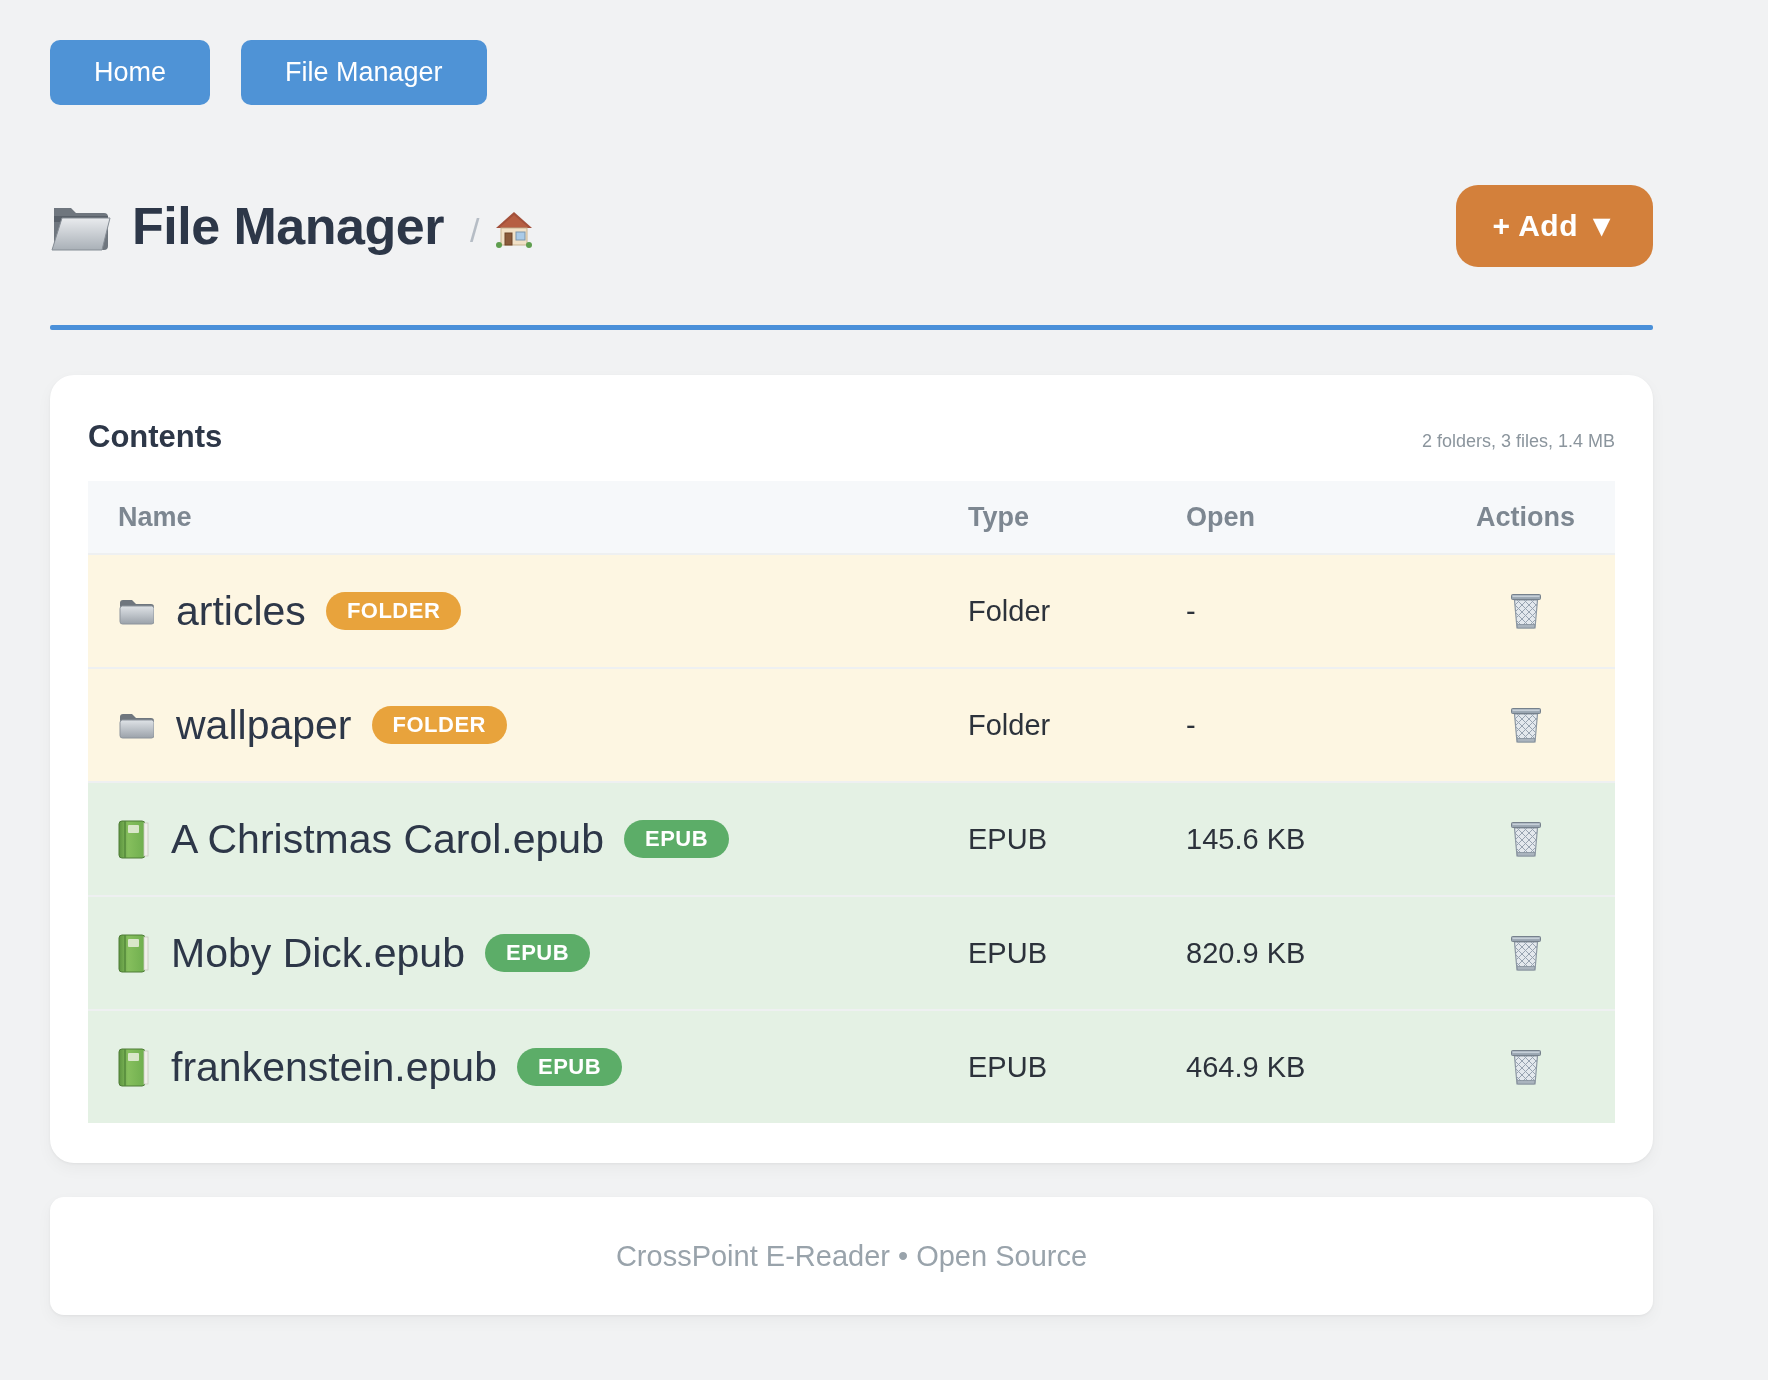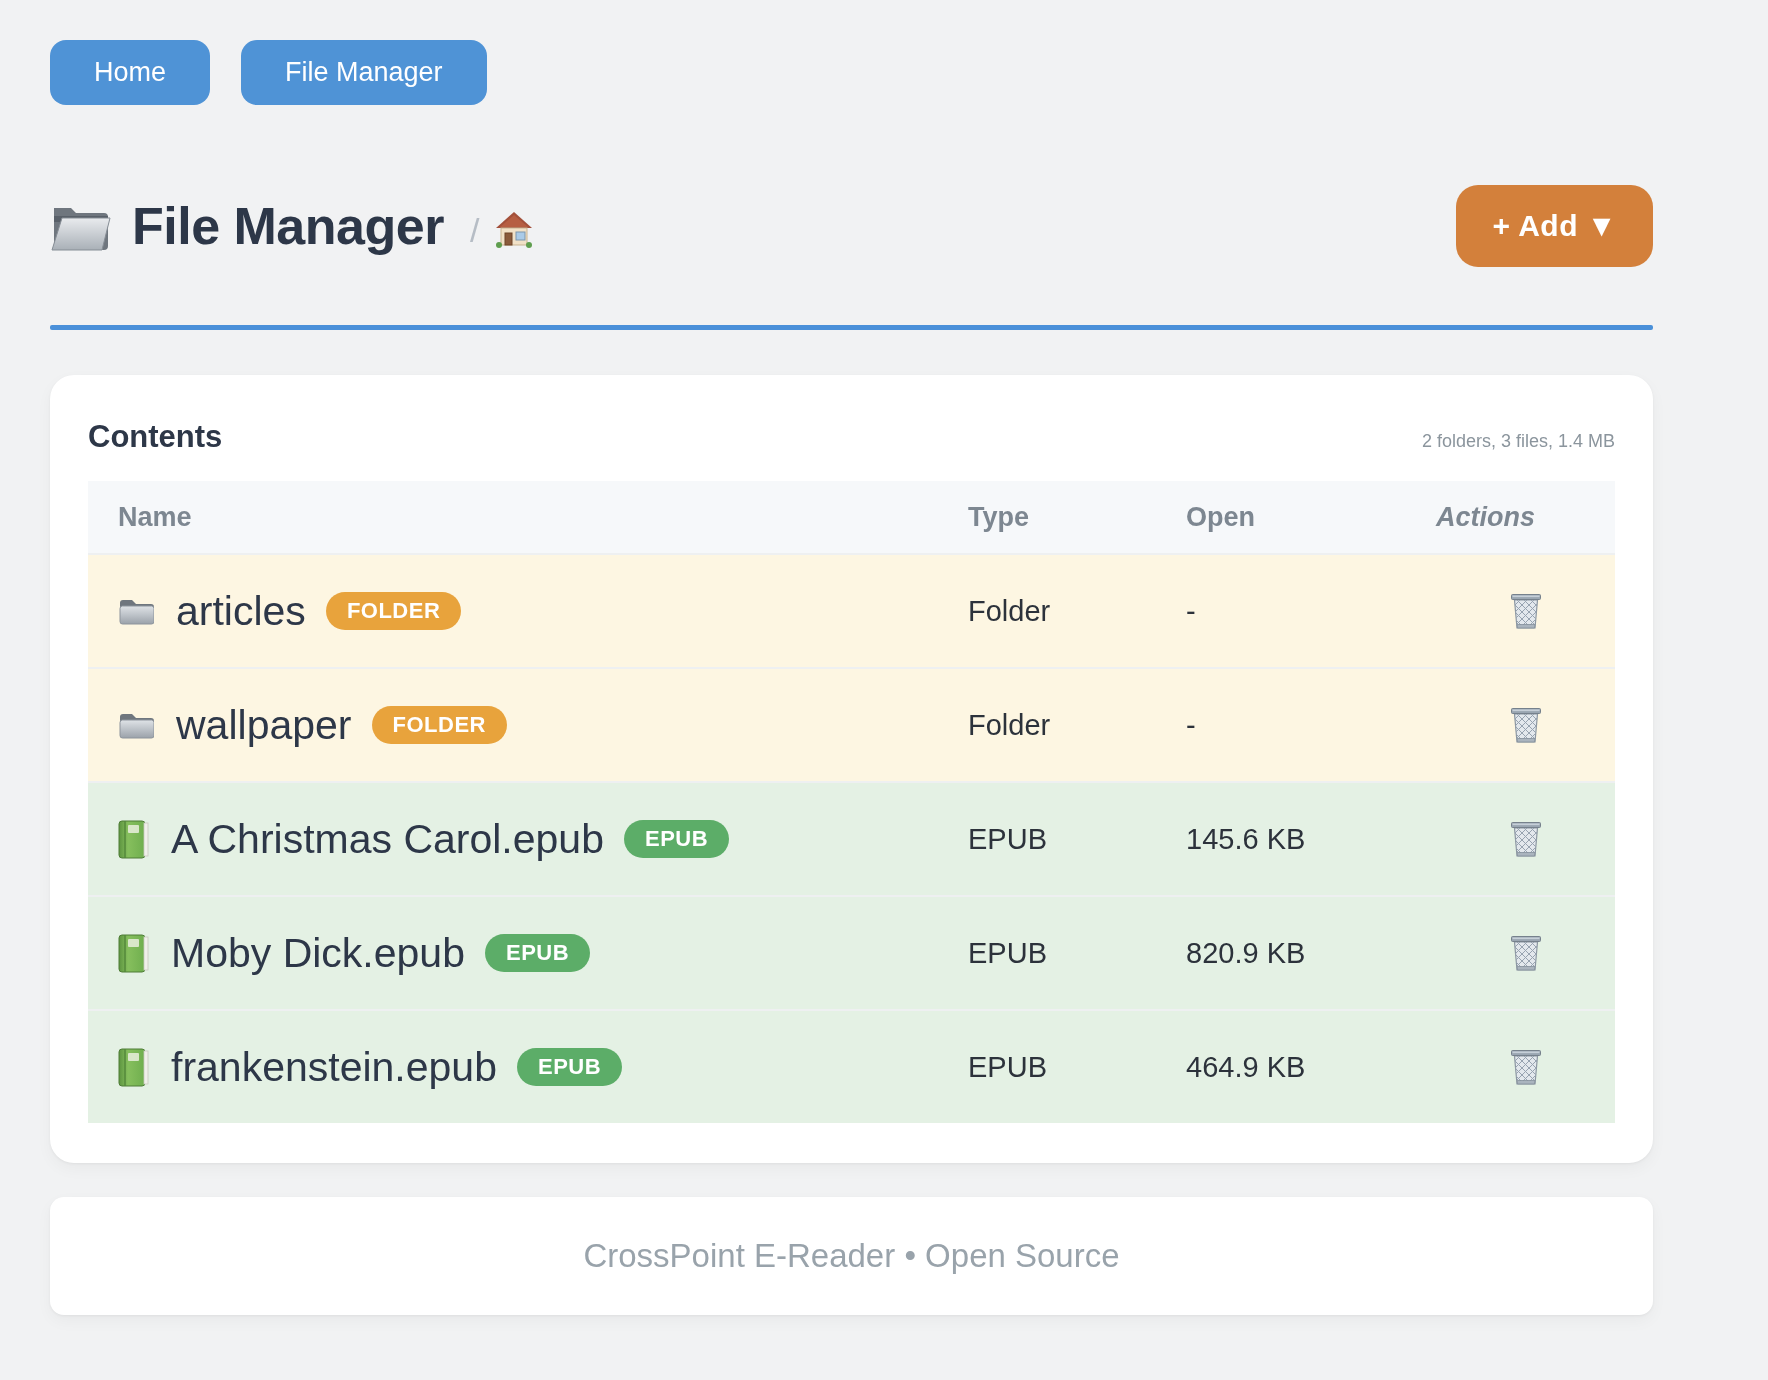--- a/index.html
+++ b/index.html
@@ -23,21 +23,21 @@
     background:var(--page-bg);
     font-family:"Liberation Sans","DejaVu Sans",sans-serif;
     color:var(--title-color);
   }
   .page{width:1603px;margin-left:50px;padding-top:40px;}
 
   
   .nav{display:flex;gap:31px;}
   .nav-btn{
     background:var(--accent-blue);color:#fff;border:none;cursor:pointer;
-    height:65px;padding:0 44px;border-radius:16px;font-size:27px;
+    height:65px;padding:0 44px;border-radius:10px;font-size:27px;
     font-family:inherit;display:flex;align-items:center;justify-content:center;
   }
 
   
   .page-header{margin-top:80px;display:flex;align-items:center;justify-content:space-between;}
   .title-group{display:flex;align-items:center;}
   .title-folder{width:62px;height:56px;margin-right:20px;flex:none;}
   h1.page-title{font-size:52px;font-weight:800;color:var(--title-color);letter-spacing:-0.5px;}
   .crumb-sep{font-size:34px;color:#b6bdc5;margin:8px 16px 0 26px;}
   .crumb-home{width:38px;height:37px;margin-top:6px;cursor:pointer;flex:none;}
@@ -57,21 +57,21 @@
   .card-head{display:flex;align-items:baseline;justify-content:space-between;}
   .card-title{font-size:31px;font-weight:700;color:var(--title-color);}
   .card-summary{font-size:18px;color:var(--muted);}
 
   
   .tbl{margin-top:26px;width:100%;}
   .tr{display:grid;grid-template-columns:880px 218px 250px 179px;align-items:center;}
   .thead{background:var(--thead-bg);height:72px;}
   .th{font-size:27px;font-weight:700;color:#7d8791;}
   .th-name{padding-left:30px;}
-  .th-actions{font-style:italic;}
+  .th-actions{text-align:center;}
   .row{height:114px;border-top:2px solid #eef0f1;}
   .row.folder{background:var(--row-folder-bg);}
   .row.epub{background:var(--row-epub-bg);}
   .cell-name{display:flex;align-items:center;padding-left:30px;}
   .row-icon{flex:none;margin-right:22px;}
   .fname{font-size:41px;color:var(--title-color);cursor:pointer;}
   .badge{
     margin-left:20px;color:#fff;font-size:22px;font-weight:700;letter-spacing:0.5px;
     padding:8px 21px;border-radius:999px;line-height:1;display:inline-block;flex:none;
   }
@@ -80,21 +80,21 @@
   .cell-type,.cell-size{font-size:29px;color:var(--cell-text);}
   .cell-actions{display:flex;justify-content:center;}
   .trash-btn{background:none;border:none;cursor:pointer;padding:4px;line-height:0;}
 
   
   .footer-card{
     background:#fff;border-radius:14px;margin-top:34px;height:118px;
     display:flex;align-items:center;justify-content:center;
     box-shadow:0 1px 3px rgba(0,0,0,.05), 0 6px 16px rgba(0,0,0,.04);
   }
-  .footer-text{font-size:33px;color:#99a3ab;}
+  .footer-text{font-size:29px;color:#99a3ab;}
 </style>
 </head>
 <body>
 
 <svg width="0" height="0" style="position:absolute">
   <defs>
     <linearGradient id="foldFront" x1="0" y1="0" x2="0" y2="1">
       <stop offset="0" stop-color="#e9ebee"></stop>
         <stop offset="1" stop-color="#a9b0b7"></stop>
     </linearGradient>

